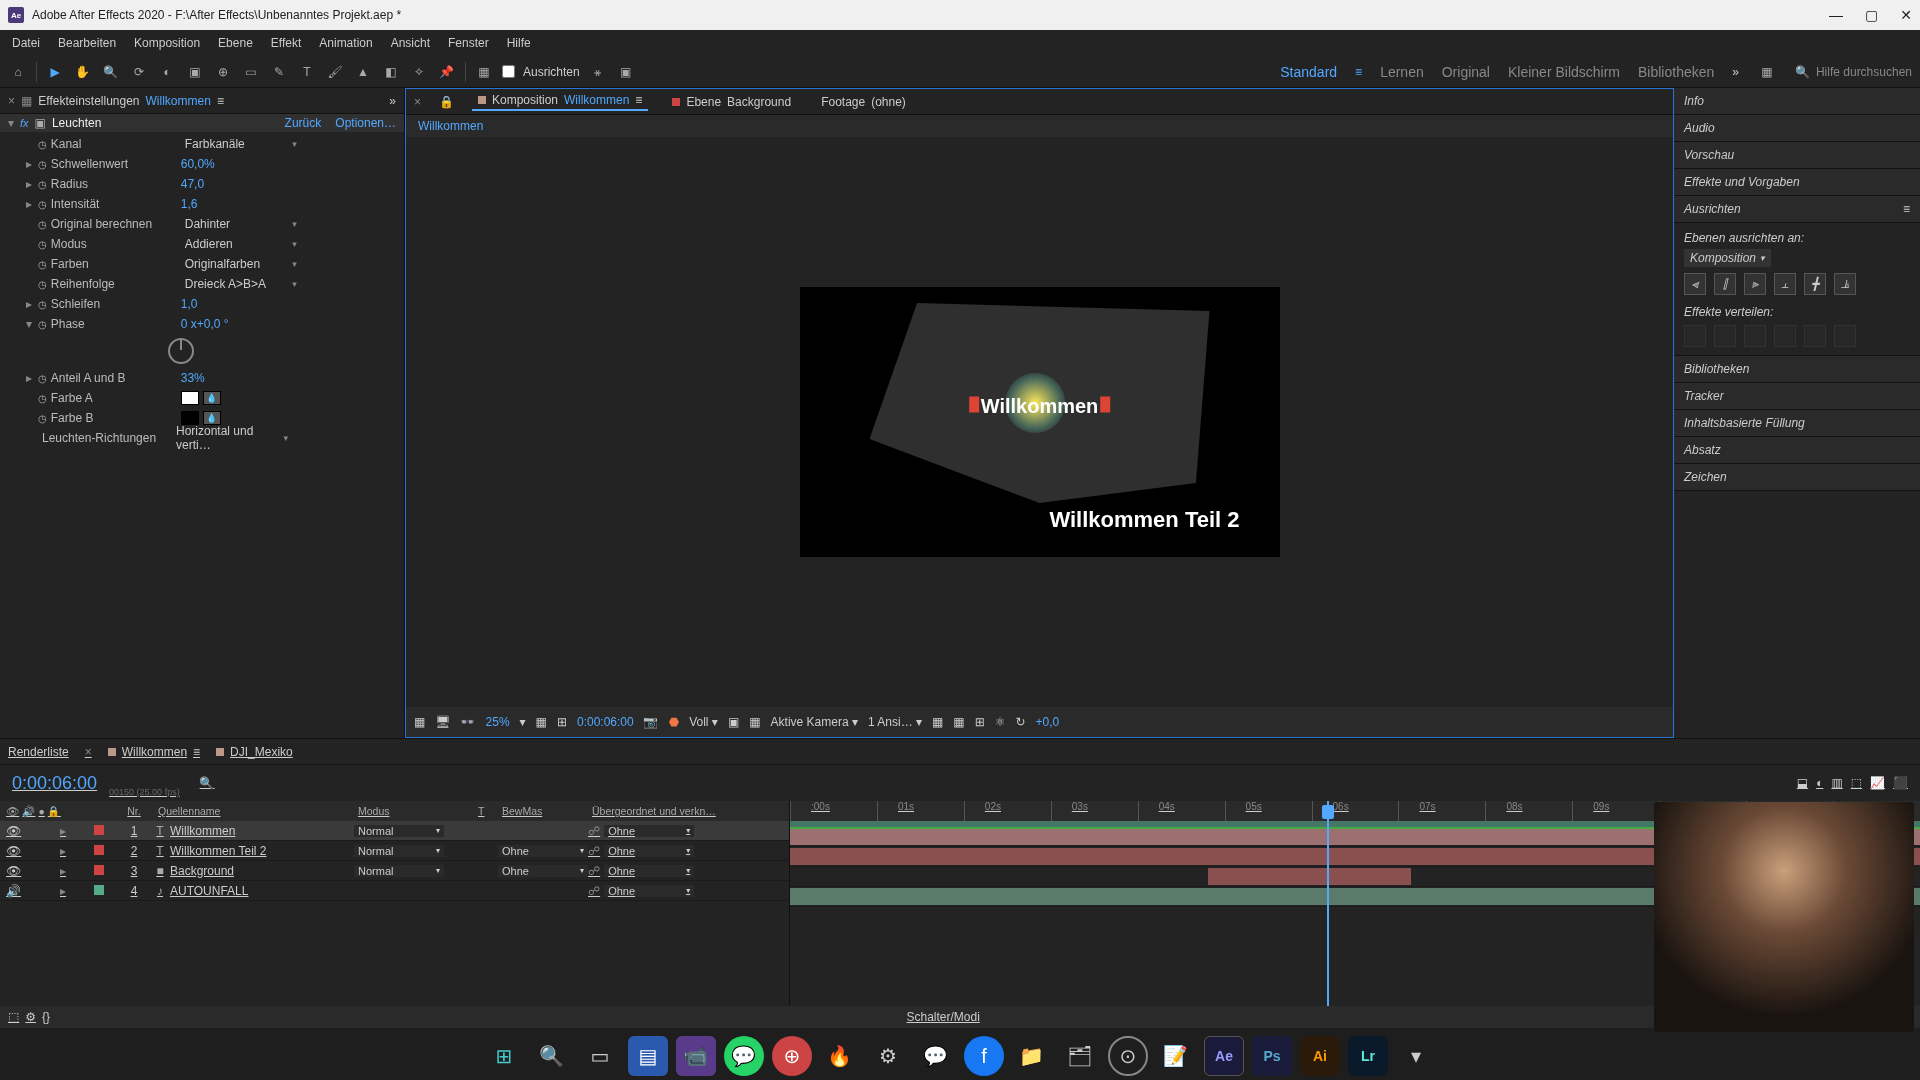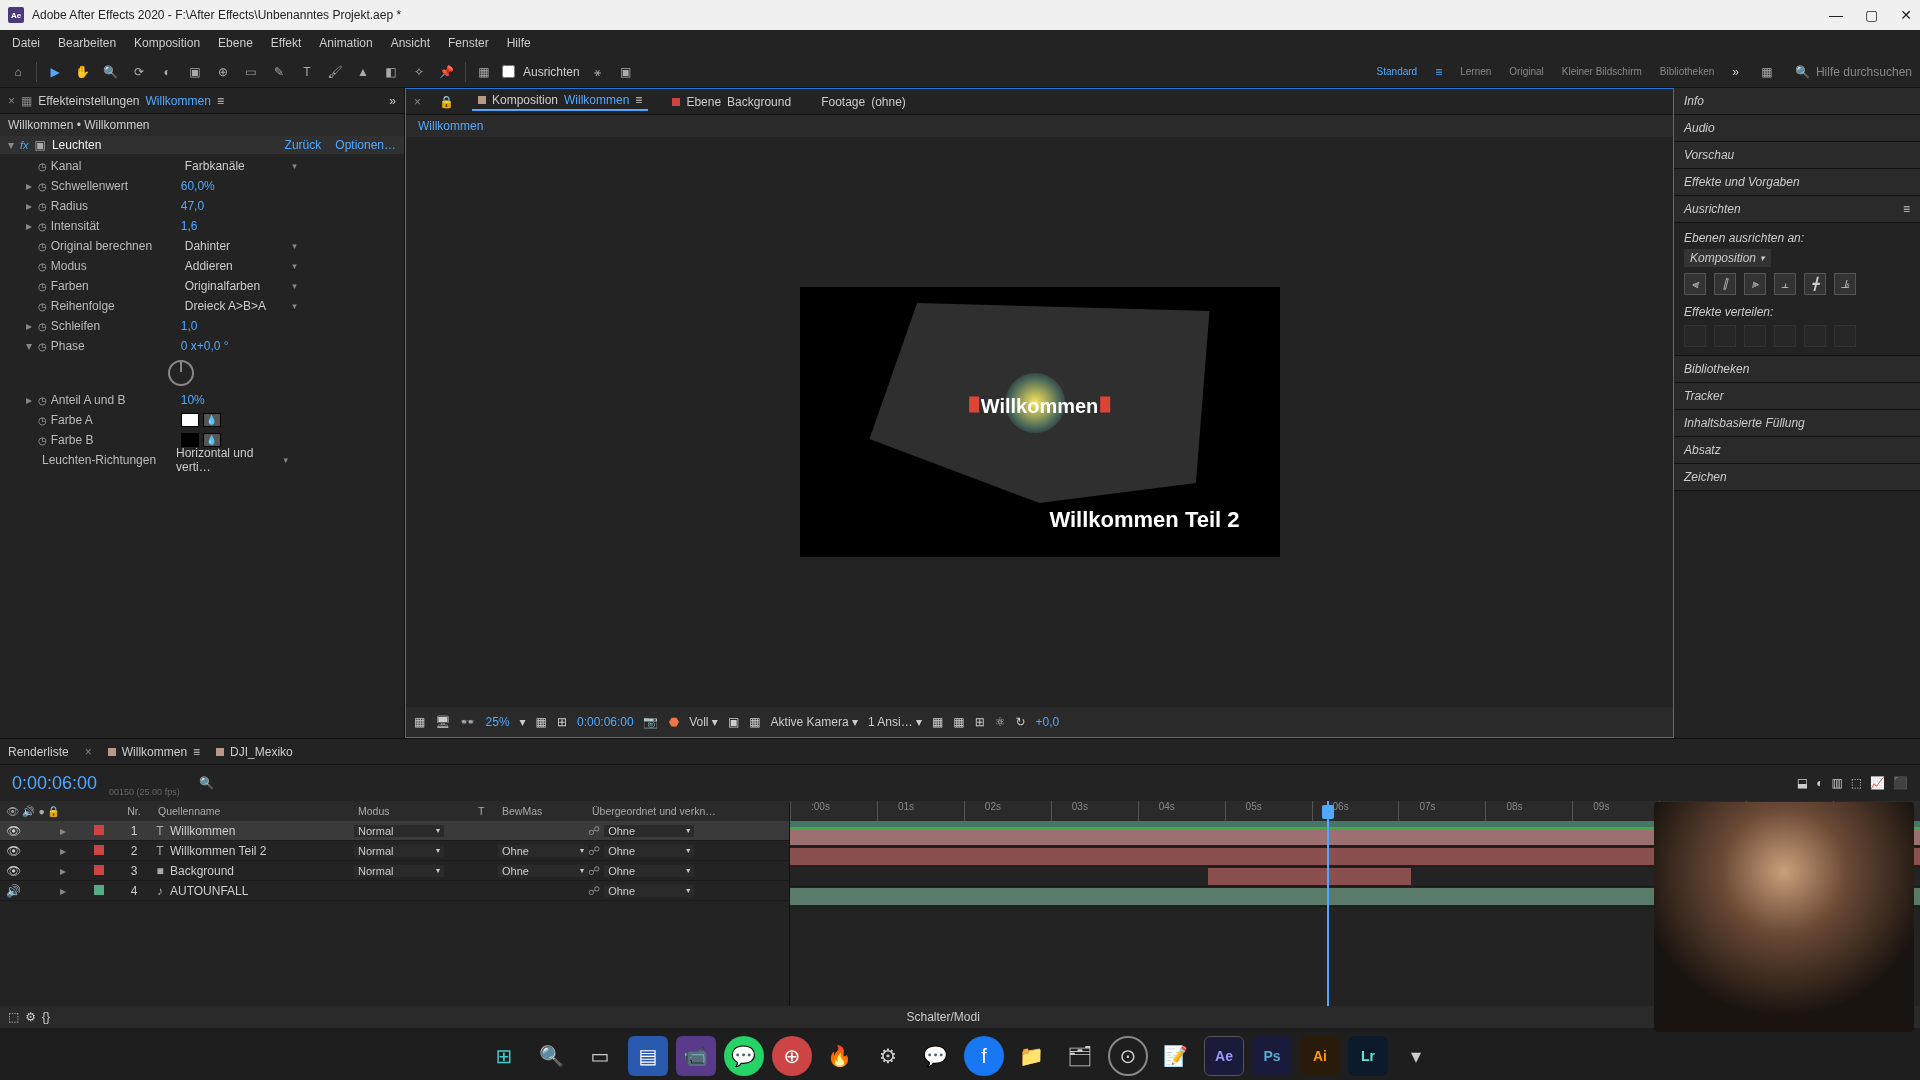--- a/index.html
+++ b/index.html
@@ -13,21 +13,21 @@
 
 
 .menubar { height: 26px; background: #232323; display: flex; align-items: center; padding: 0 4px; gap: 2px; }
 .menubar .item { padding: 4px 8px; color: #ccc; cursor: default; }
 
 
 .toolbar { height: 32px; background: #232323; border-bottom: 1px solid #111; display: flex; align-items: center; padding: 0 8px; gap: 8px; }
 .toolbar .tbtn { width: 20px; height: 20px; display: flex; align-items: center; justify-content: center; color: #aaa; cursor: pointer; }
 .toolbar .sep { width: 1px; height: 20px; background: #444; }
 .toolbar .right { margin-left: auto; display: flex; align-items: center; gap: 18px; }
-.toolbar .right .wlabel { color: #888; cursor: pointer; font-size: 10px; }
+.toolbar .right .wlabel { color: #888; cursor: pointer; font-size: 14px; }
 .toolbar .right .wlabel.active { color: #52a8ff; }
 .search { display: flex; align-items: center; gap: 6px; color: #888; }
 
 
 .main { display: flex; height: 650px; }
 .effects { width: 405px; background: #232323; display: flex; flex-direction: column; border-right: 1px solid #111; }
 .eff-tabs { height: 26px; display: flex; align-items: center; padding: 0 8px; gap: 6px; border-bottom: 1px solid #111; font-size: 12px; }
 .eff-tabs .t { display: flex; gap: 6px; align-items: center; }
 .eff-tabs .blue { color: #52a8ff; }
 .eff-tabs .close { color: #888; cursor: pointer; }
@@ -73,21 +73,21 @@
 
 
 .rpanels { width: 246px; background: #232323; display: flex; flex-direction: column; }
 .rp { padding: 6px 10px; border-bottom: 1px solid #111; background: #2a2a2a; color: #ccc; font-style: italic; }
 .rp.body { background: #232323; padding: 8px 10px; }
 .align-btns { display: flex; gap: 8px; margin-top: 6px; }
 .abtn { width: 22px; height: 22px; background: #333; border: 1px solid #555; display: flex; align-items: center; justify-content: center; }
 .ddbox { display: inline-flex; align-items: center; gap: 4px; background: #333; padding: 2px 6px; }
 
 
-.timeline { height: 290px; background: #232323; border-top: 1px solid #111; display: flex; flex-direction: column; }
+.timeline { height: 290px; background: #232323; border-top: 1px solid #111; display: flex; flex-direction: column; text-decoration: underline; }
 .tltabs { height: 26px; display: flex; align-items: center; padding: 0 8px; gap: 16px; border-bottom: 1px solid #111; }
 .tltabs .tab { display: flex; gap: 6px; align-items: center; }
 .tlhead { height: 36px; display: flex; align-items: center; }
 .tlhead .tc { color: #52a8ff; font-size: 18px; padding: 0 12px; }
 .tlhead .search { margin-left: 8px; }
 .tlhead .btns { margin-left: auto; display: flex; gap: 8px; padding-right: 12px; }
 .tlmain { flex: 1; display: flex; }
 .tlleft { width: 790px; border-right: 1px solid #111; }
 .colhead { display: flex; height: 20px; align-items: center; background: #2a2a2a; font-size: 10.5px; color: #aaa; }
 .colhead > div { padding: 0 4px; }
@@ -190,21 +190,20 @@
     <div class="eff-tabs">
       <span class="close">×</span>
       <span style="color:#888">▦</span>
       <span class="t">
           <span>Effekteinstellungen</span> 
           <span class="blue">Willkommen</span> 
           <span>≡</span>
         </span>
       <span style="margin-left:auto">»</span>
     </div>
-    <div class="eff-sub">Willkommen • Willkommen</div>
     <div class="eff-head">
       <span style="color:#888">▾</span>
       <span class="fx">fx</span>
       <span style="color:#aaa">▣</span>
       <span class="name">Leuchten</span>
       <span class="link">Zurück</span>
       <span class="link" style="margin-left:8px">Optionen…</span>
     </div>
     <div class="eff-props">
       <div class="eff-row">
@@ -280,21 +279,21 @@
           <span class="tw">▾</span>
           <span class="stop">◷</span>
           <span class="lbl">Phase</span>
           <span class="val">0 x+0,0 °</span>
         </div>
       <div class="dial"></div>
       <div class="eff-row">
           <span class="tw">▸</span>
           <span class="stop">◷</span>
           <span class="lbl">Anteil A und B</span>
-          <span class="val">10%</span>
+          <span class="val">33%</span>
         </div>
       <div class="eff-row">
           <span class="tw"></span>
           <span class="stop">◷</span>
           <span class="lbl">Farbe A</span>
           <span class="swatchpair">
             <span class="sw w"></span>
             <span class="sw eye">💧</span>
           </span>
         </div>

